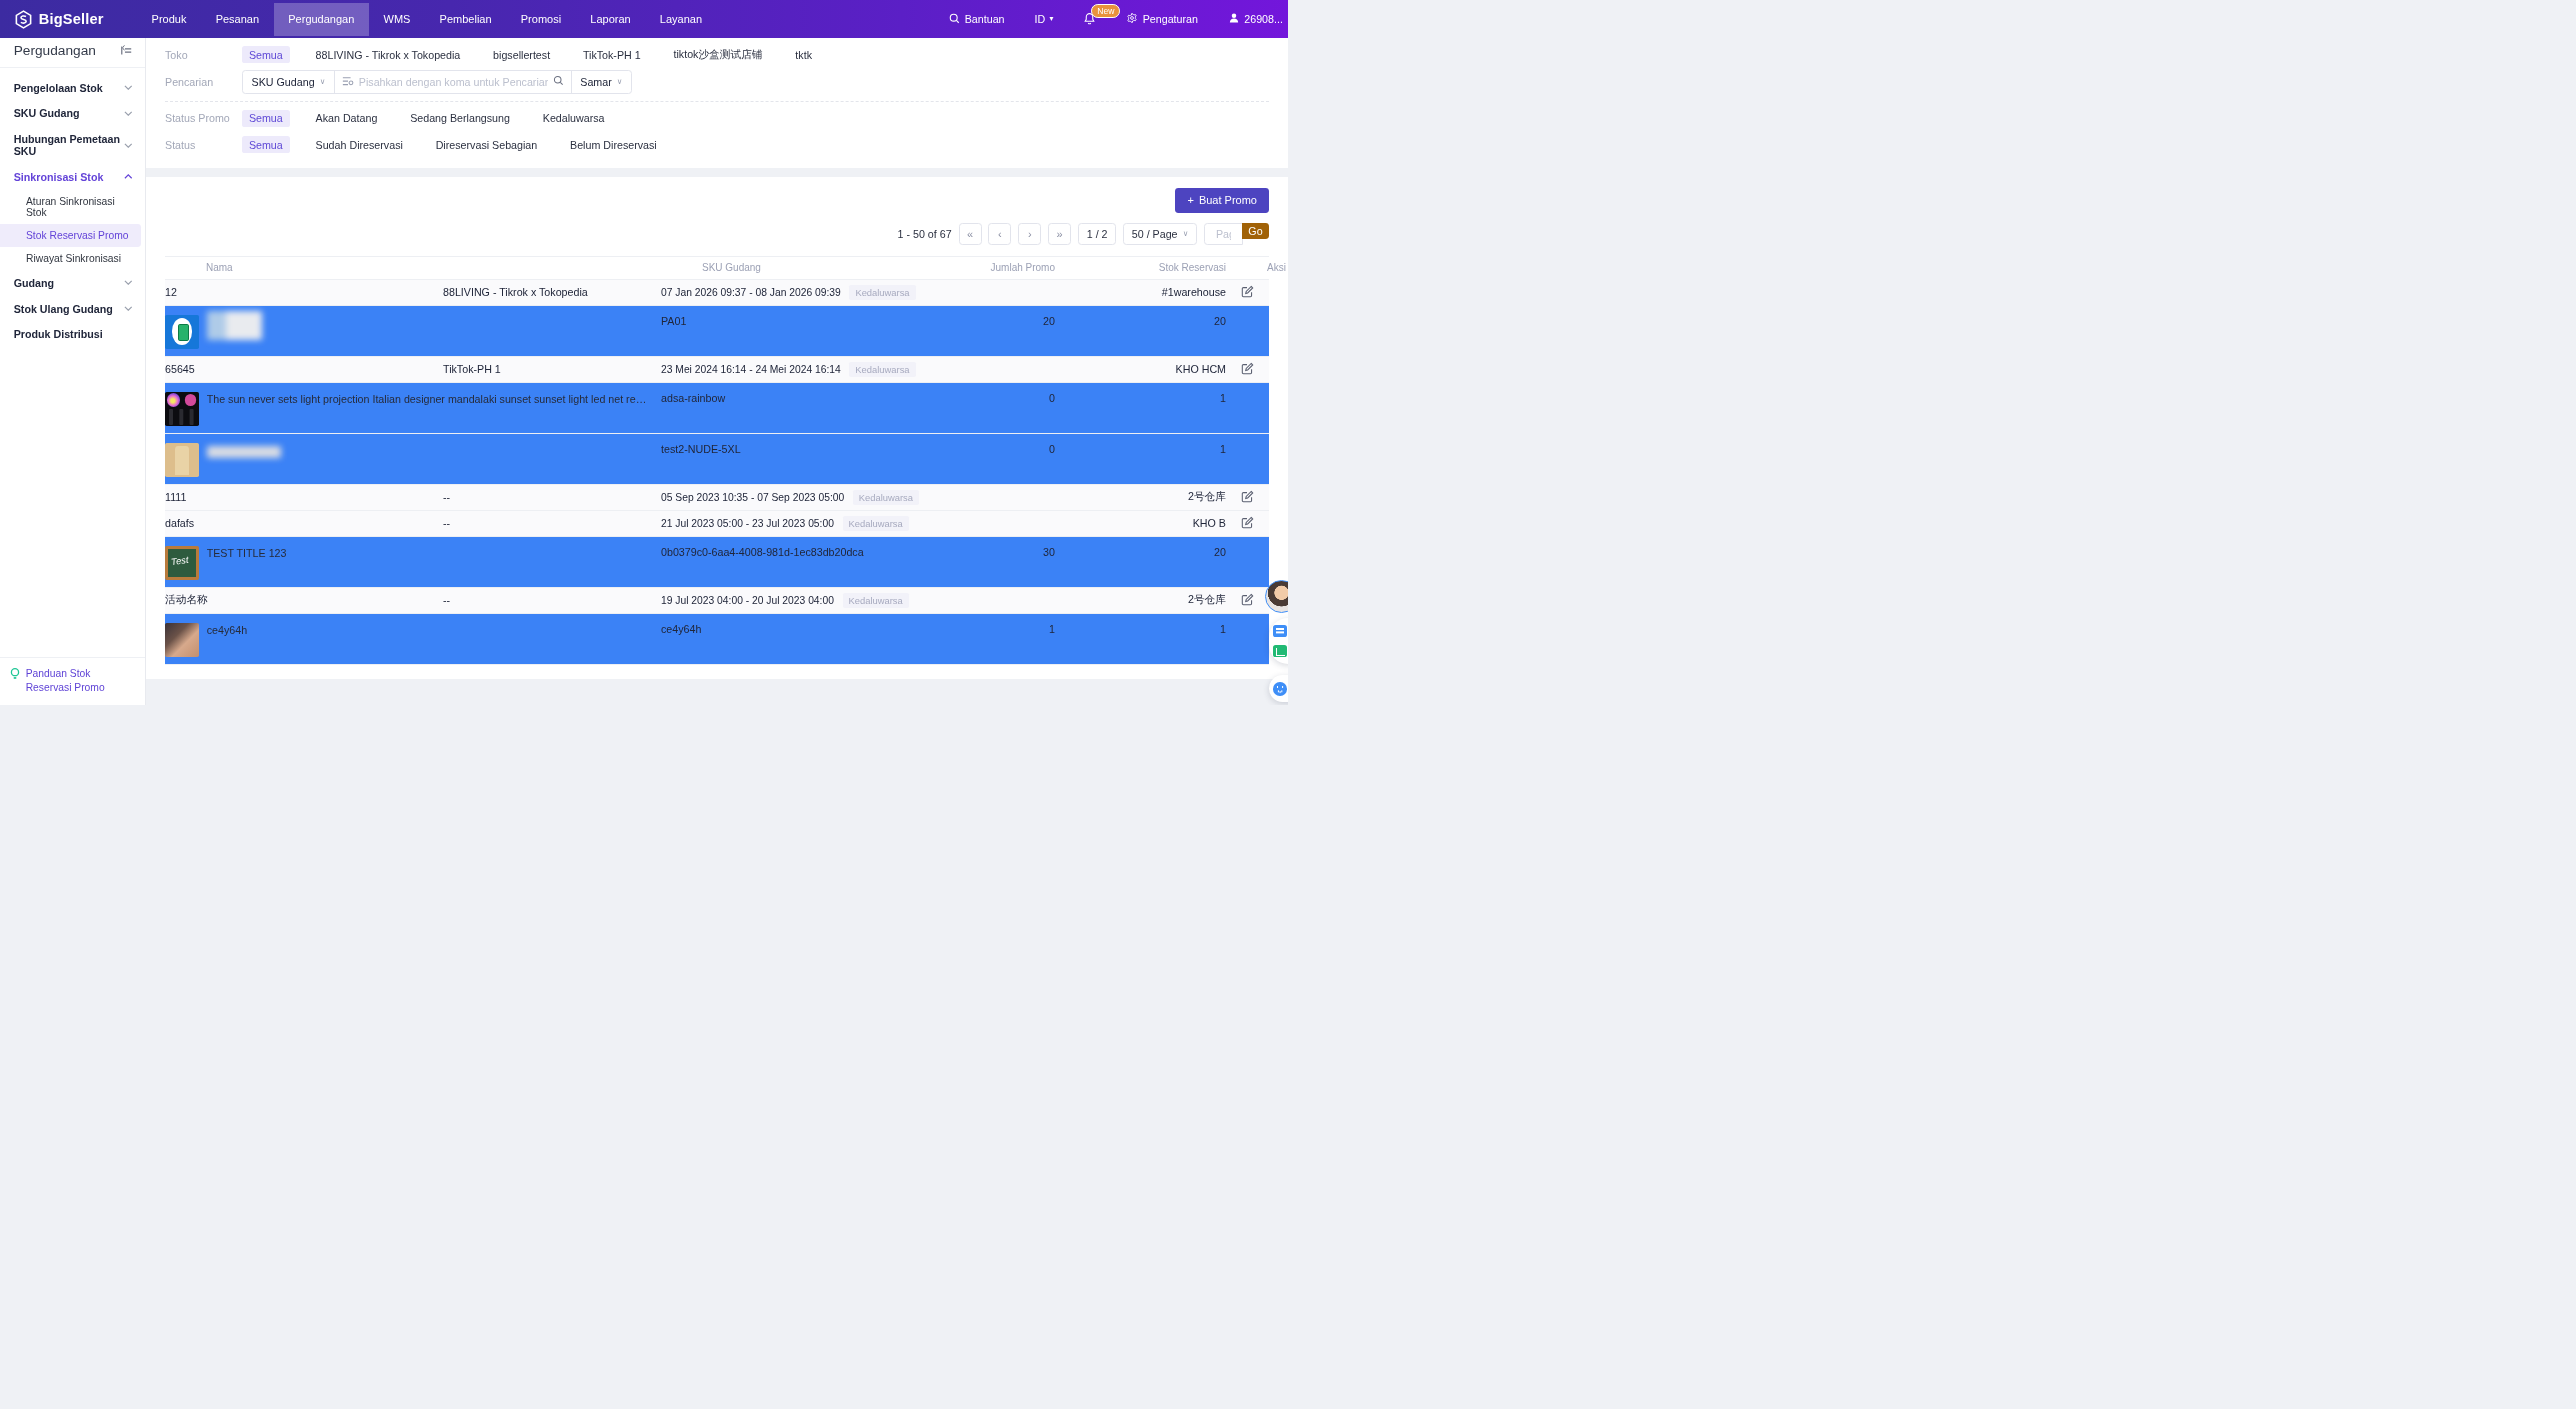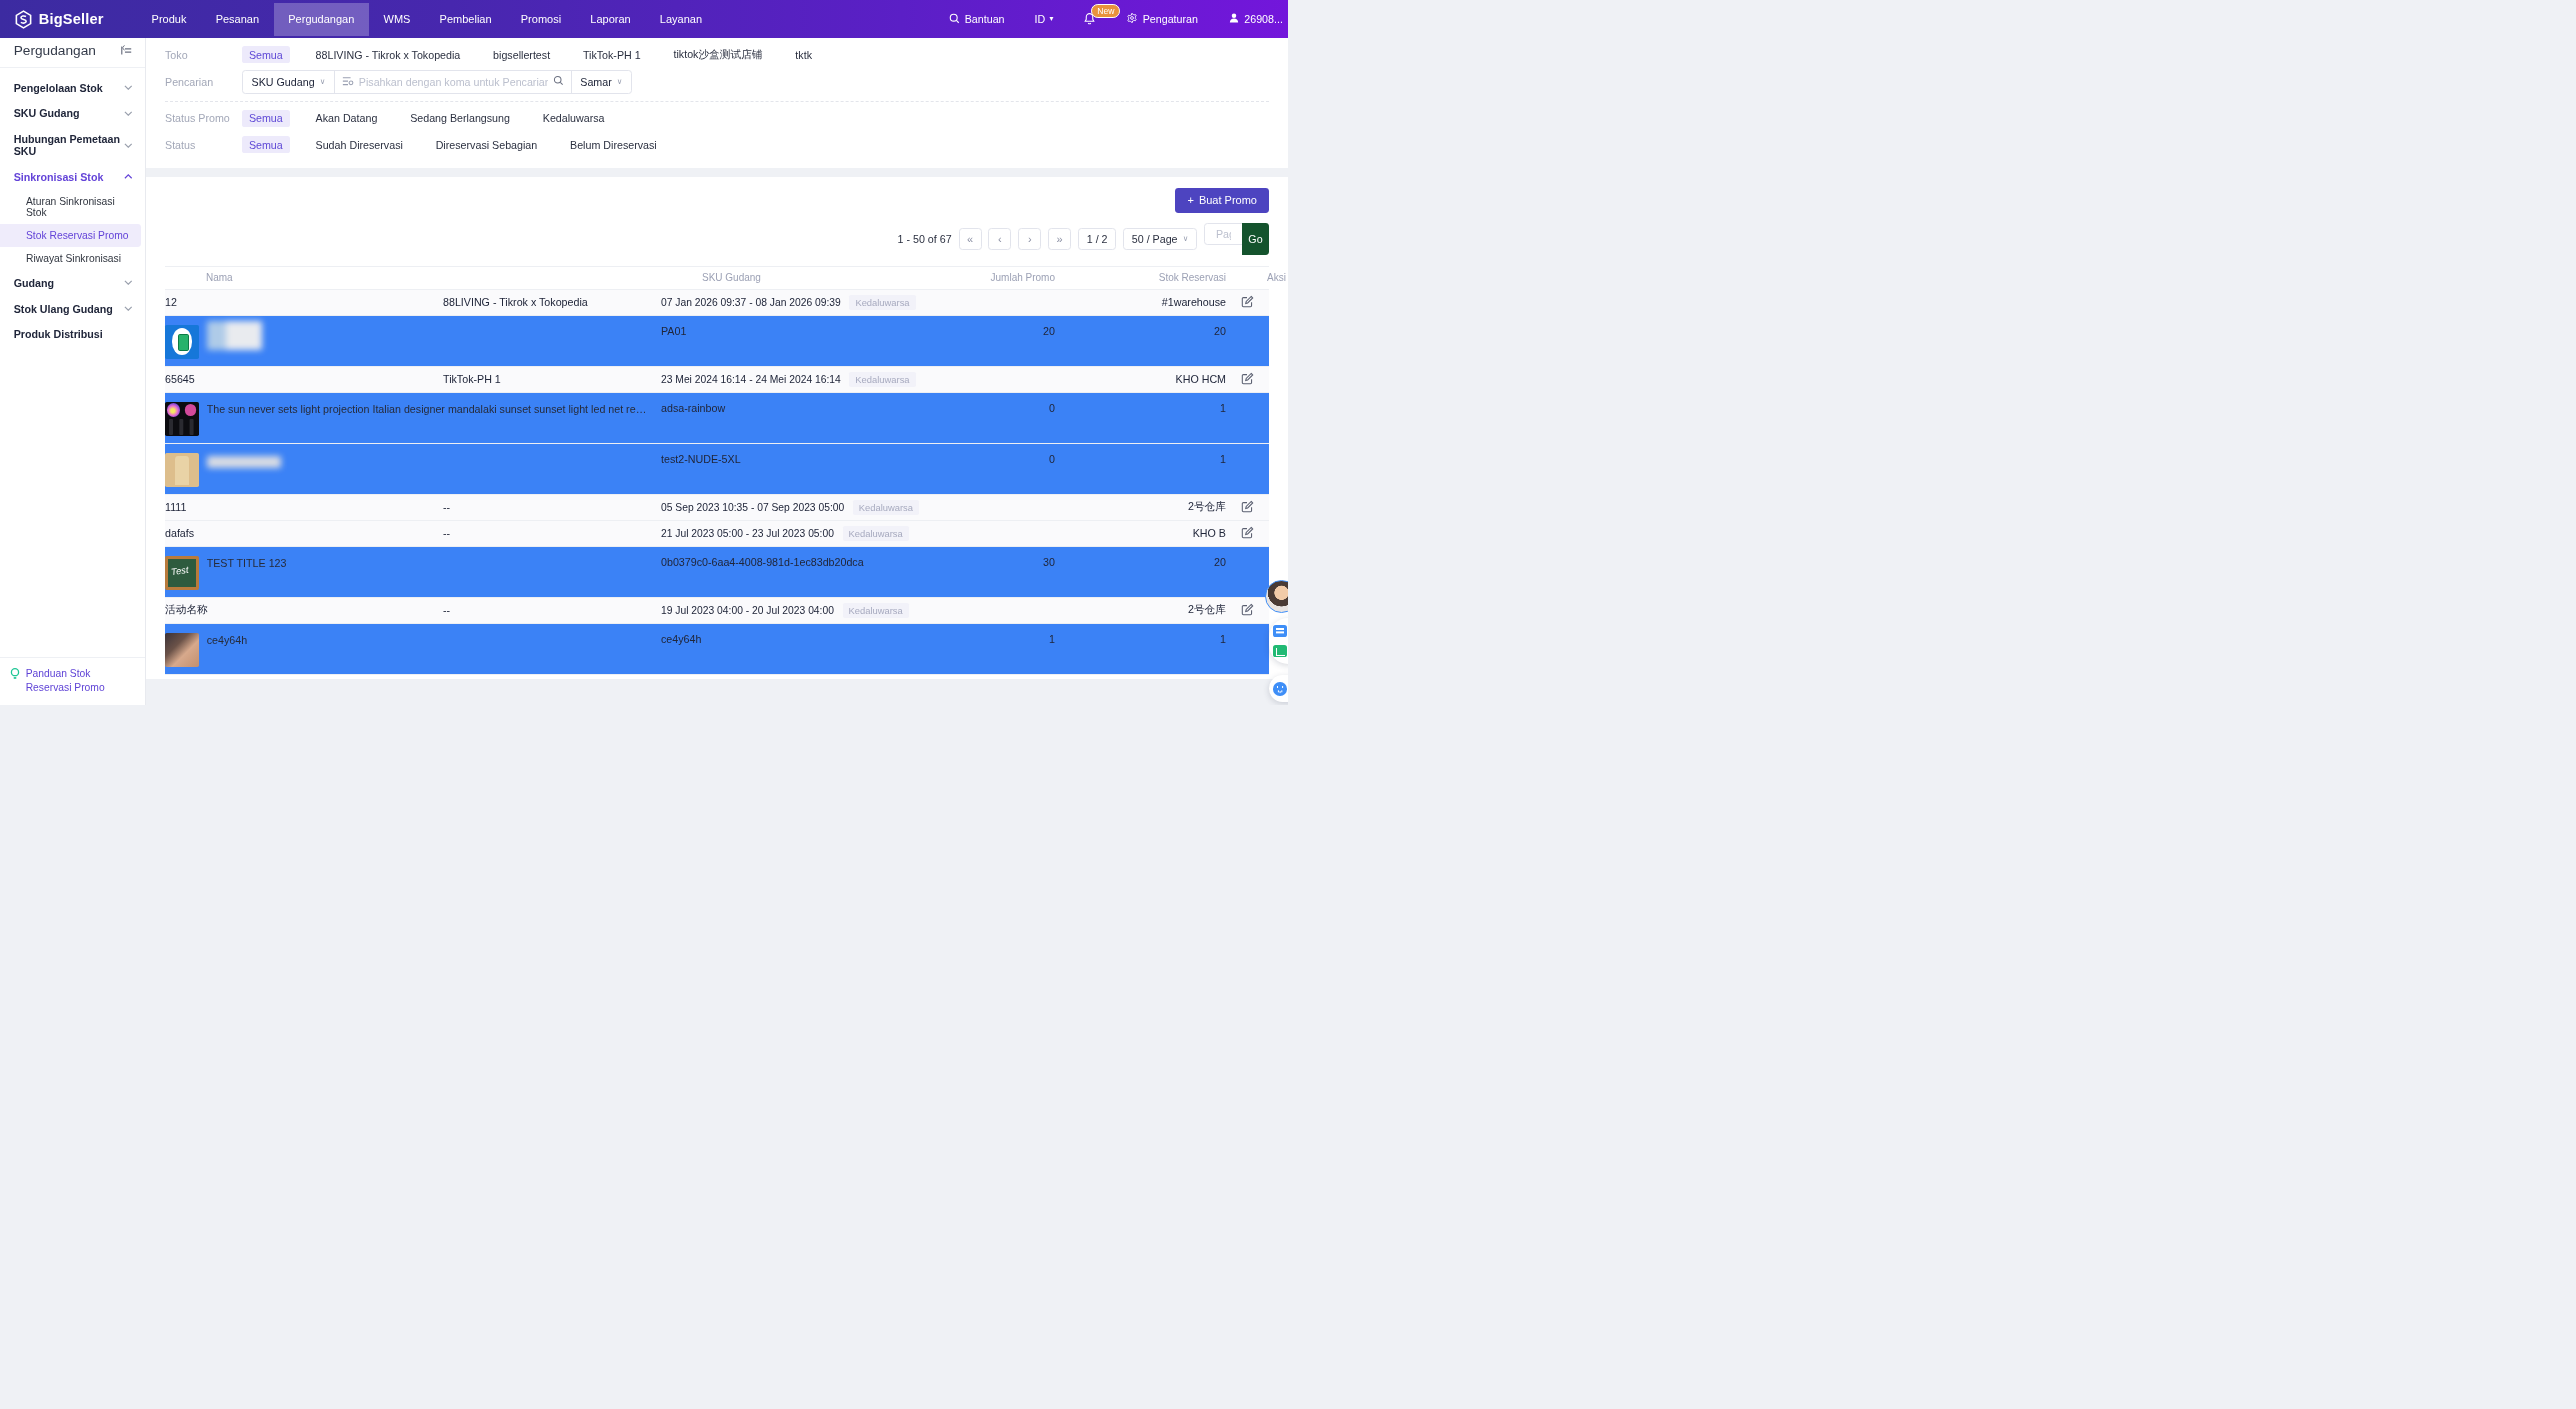--- a/index.html
+++ b/index.html
@@ -69,21 +69,21 @@
   .btn-primary { background:#4D44C0; color:#fff; border:none; border-radius:3.4px; height:25px; padding:0 12px;
     font-size:11px; display:flex; align-items:center; gap:5.1px; cursor:pointer; font-family:"Liberation Sans",sans-serif; }
   .pag-row { display:flex; justify-content:flex-end; align-items:center; gap:6.9px; margin-top:10.3px; font-size:10.7px; color:#2B3040; }
   .pag-btn { width:23px; height:22px; border:0.9px solid #E2E4EC; border-radius:3.4px; background:#fff;
     display:flex; align-items:center; justify-content:center; color:#8A8FA3; font-size:11px; cursor:pointer; }
   .pag-box { height:22px; border:0.9px solid #E2E4EC; border-radius:3.4px; background:#fff;
     display:flex; align-items:center; justify-content:center; padding:0 7.7px; font-size:10.7px; gap:5.1px; }
   .page-input { width:39px; height:22px; border:0.9px solid #E2E4EC; border-radius:3.4px 0 0 3.4px; padding:0 11px;
     font-size:10.7px; color:#20263A; outline:none; font-family:"Liberation Sans",sans-serif; }
   .page-input::placeholder { color:#BCC0CE; }
-  .go-btn { height:32px; width:27px; background:#14532d; color:#fff; border:none; border-radius:0 3.4px 3.4px 0;
+  .go-btn { height:16px; width:27px; background:#a16207; color:#fff; border:none; border-radius:0 3.4px 3.4px 0;
     font-size:10.7px; cursor:pointer; margin-left:-0.9px; font-family:"Liberation Sans",sans-serif; }
 
   
   .tbl { margin-top:11px; }
   .tr { display:flex; align-items:flex-start; border-bottom:0.9px solid #EDEFF3; }
   .th-row { border-top:0.9px solid #EDEFF3; height:24px; align-items:center; }
   .th { font-size:10px; color:#9CA1B5;padding-left:41px; }
   .col-nama { flex:1 1 auto; min-width:0; position:relative; }
   .col-sku { width:238px; flex:none; white-space:nowrap; }
   .col-jml { width:156px; flex:none; text-align:right; }

